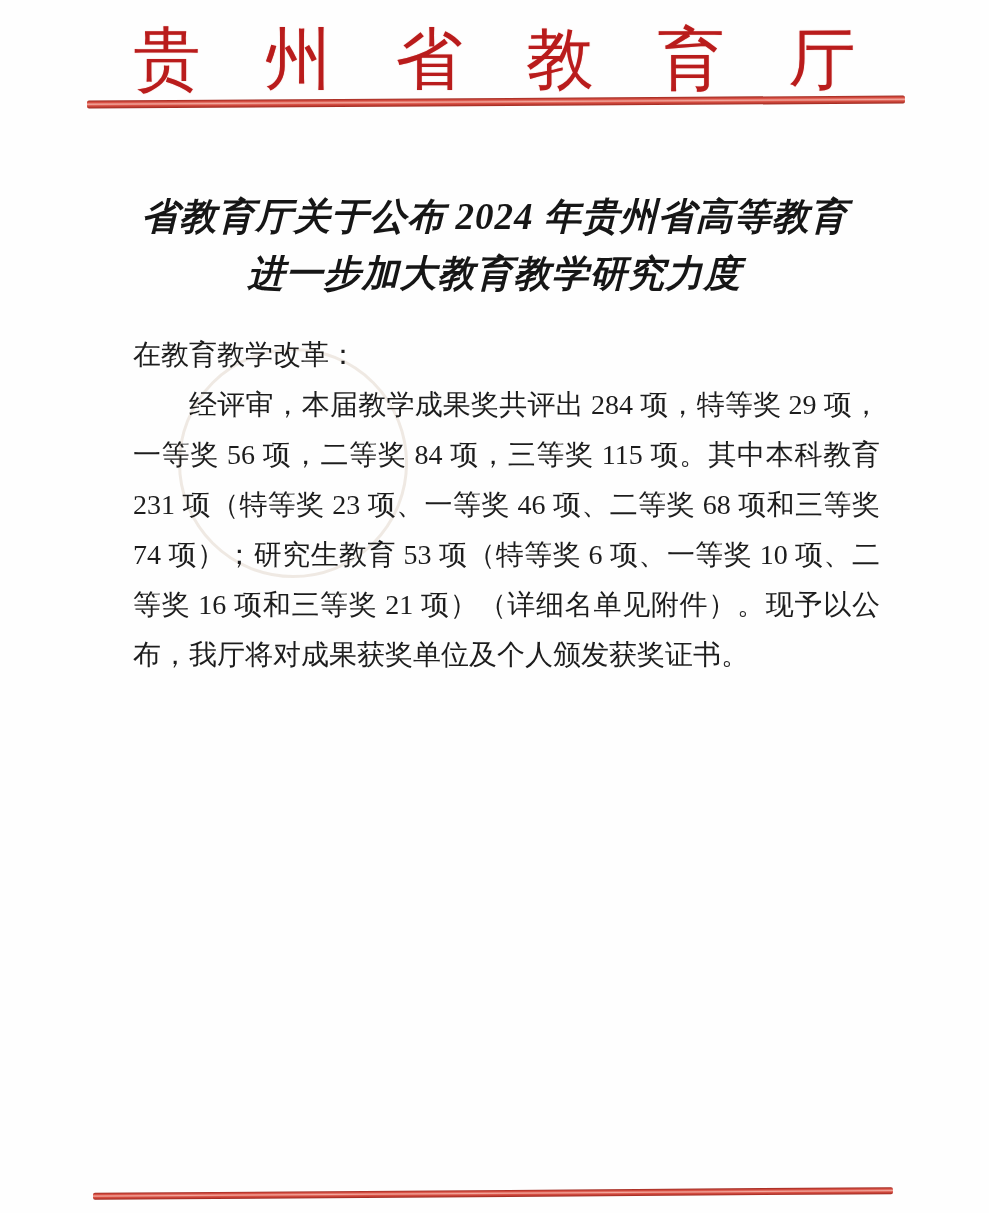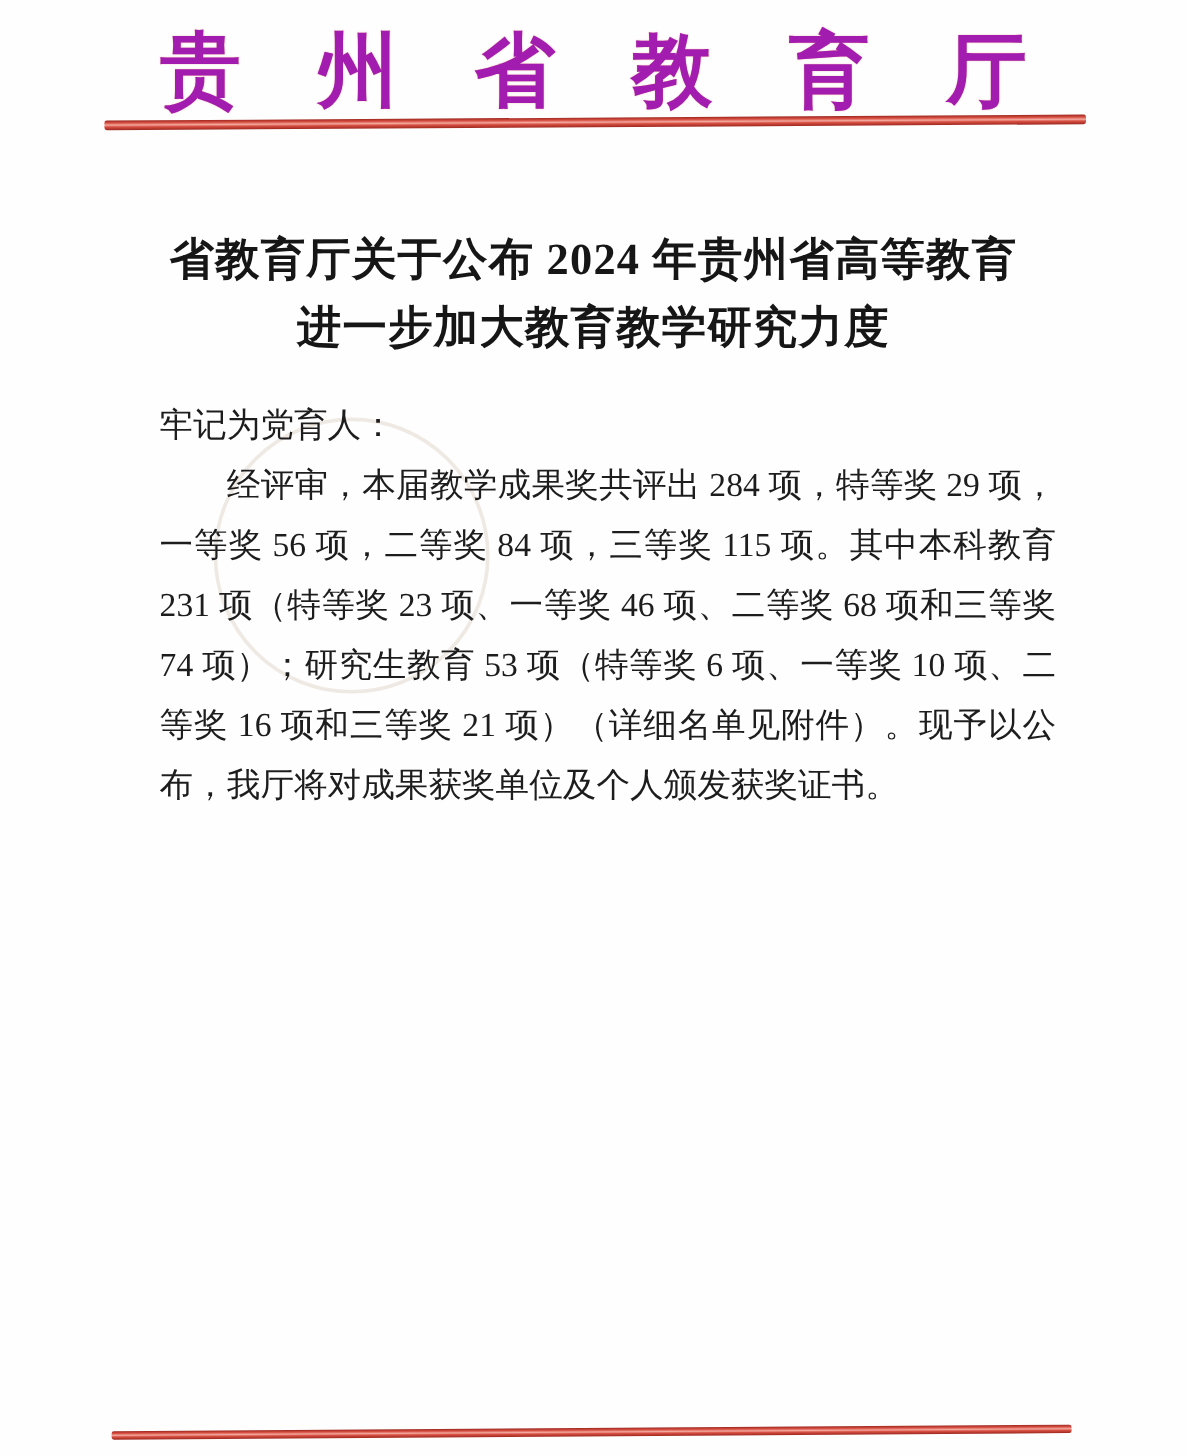--- a/index.html
+++ b/index.html
@@ -17,22 +17,22 @@
     font-family: "Liberation Serif", "DejaVu Serif", serif;
   }
   
   .letterhead {
     position: absolute;
     top: 14px;
     left: 0;
     width: 100%;
     text-align: center;
     font-size: 67px;
-    font-weight: bold;
-    color: #a21caf;
+    font-weight: normal;
+    color: #b91c1c;
     letter-spacing: 64px;
     padding-left: 64px;
     box-sizing: border-box;
     white-space: nowrap;
     text-shadow: 0 0 1px rgba(212,58,45,.55);
   }
   
   .rule {
     position: absolute;
     height: 8px;
@@ -70,20 +70,21 @@
     top: 188px;
     left: 0;
     width: 100%;
     margin: 0;
     text-align: center;
     font-size: 37px;
     font-weight: bold;
     color: #161616;
     line-height: 57px;
     letter-spacing: 1px;
+    font-style: italic;
   }
   .title span { display: block; }
   
   .body-text {
     position: absolute;
     top: 330px;
     left: 133px;
     width: 747px;
     font-size: 28px;
     line-height: 50px;
@@ -107,19 +108,19 @@
   <div class="rule rule-top"></div>
 
   <div class="seal-bleed"></div>
 
   <h1 class="title">
     <span>省教育厅关于公布 2024 年贵州省高等教育</span>
     <span>进一步加大教育教学研究力度</span>
   </h1>
 
   <div class="body-text">
-    <p class="salutation">牢记为党育人：</p>
+    <p class="salutation">在教育教学改革：</p>
     <p class="para">经评审，本届教学成果奖共评出 284 项，特等奖 29 项，一等奖 56 项，二等奖 84 项，三等奖 115 项。其中本科教育 231 项（特等奖 23 项、一等奖 46 项、二等奖 68 项和三等奖 74 项）；研究生教育 53 项（特等奖 6 项、一等奖 10 项、二等奖 16 项和三等奖 21 项）（详细名单见附件）。现予以公布，我厅将对成果获奖单位及个人颁发获奖证书。</p>
   </div>
 
   <div class="rule rule-bottom"></div>
 
 </div>
 
 </body></html>

